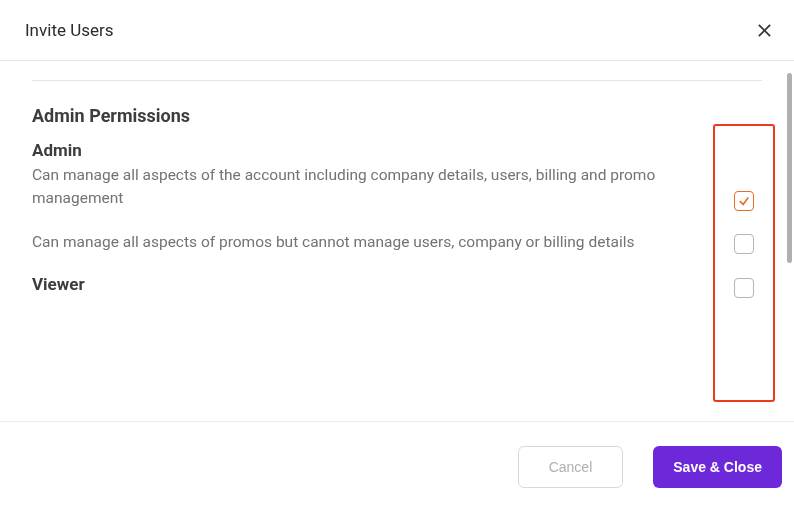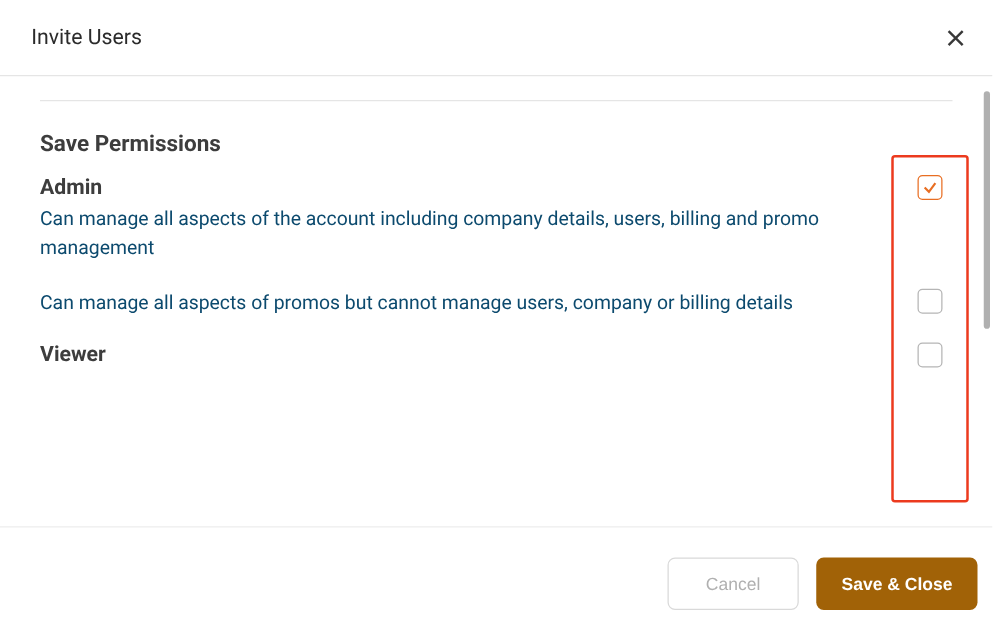--- a/index.html
+++ b/index.html
@@ -43,38 +43,38 @@
 }
 .section-title {
   font-size: 18px;
   font-weight: 700;
   color: #3d3d3d;
   margin-top: 24px;
   margin-bottom: 14px;
 }
 .perm-row {
   display: flex;
-  align-items: flex-start;
+  align-items: flex-end;
   justify-content: space-between;
   margin-bottom: 20px;
   gap: 47px;
 }
 .perm-text {
   max-width: 665px;
 }
 .perm-name {
   font-size: 17px;
   font-weight: 700;
   color: #3d3d3d;
   margin-bottom: 4px;
 }
 .perm-desc {
   font-size: 15.5px;
   line-height: 1.5;
-  color: #0c4a6e;
+  color: #737373;
   font-weight: 400;
 }
 .checkbox {
   width: 20px;
   height: 20px;
   border: 1.5px solid #b5b5b5;
   border-radius: 4px;
   background: #fff;
   display: flex;
   align-items: center;
@@ -101,21 +101,21 @@
   top: 63px;
   left: 713px;
   width: 62px;
   height: 278px;
 }
 .modal-footer {
   border-top: 1px solid #ededed;
   padding: 24px 12px 20px 0;
   display: flex;
   justify-content: flex-end;
-  gap: 14px;
+  gap: 30px;
   position: absolute;
   bottom: 0;
   left: 0;
   right: 0;
   background: #fff;
   align-items: center;
 }
 .btn {
   font-size: 14px;
   font-weight: 600;
@@ -125,21 +125,21 @@
   border: none;
 }
 .btn-secondary {
   background: #fff;
   color: #b0b0b0;
   border: 1px solid #d9d9d9;
   font-weight: 500;
   padding: 12px 30px;
 }
 .btn-primary {
-  background: #a16207;
+  background: #6d28d9;
   color: #fff;
 }
 .scroll-indicator {
   position: absolute;
   right: 2px;
   top: 73px;
   width: 5px;
   height: 190px;
   background: #b0b0b0;
   border-radius: 3px;
@@ -153,21 +153,21 @@
   <button class="close-btn">
     <svg width="15" height="15" viewBox="0 0 16 16">
       <line x1="2" y1="2" x2="14" y2="14" stroke="currentColor" stroke-width="2"></line>
       <line x1="14" y1="2" x2="2" y2="14" stroke="currentColor" stroke-width="2"></line>
     </svg>
   </button>
 </div>
 
 <div class="content-area">
   <div class="pills-row"></div>
-  <div class="section-title">Save Permissions</div>
+  <div class="section-title">Admin Permissions</div>
 
   <div class="perm-row">
     <div class="perm-text">
       <div class="perm-name">Admin</div>
       <div class="perm-desc">Can manage all aspects of the account including company details, users, billing and promo management</div>
     </div>
     <div class="checkbox checked">
       <svg width="12" height="12" viewBox="0 0 14 14">
           <polyline points="2,7 6,11 12,3" stroke-width="2" fill="none"></polyline>
         </svg>

